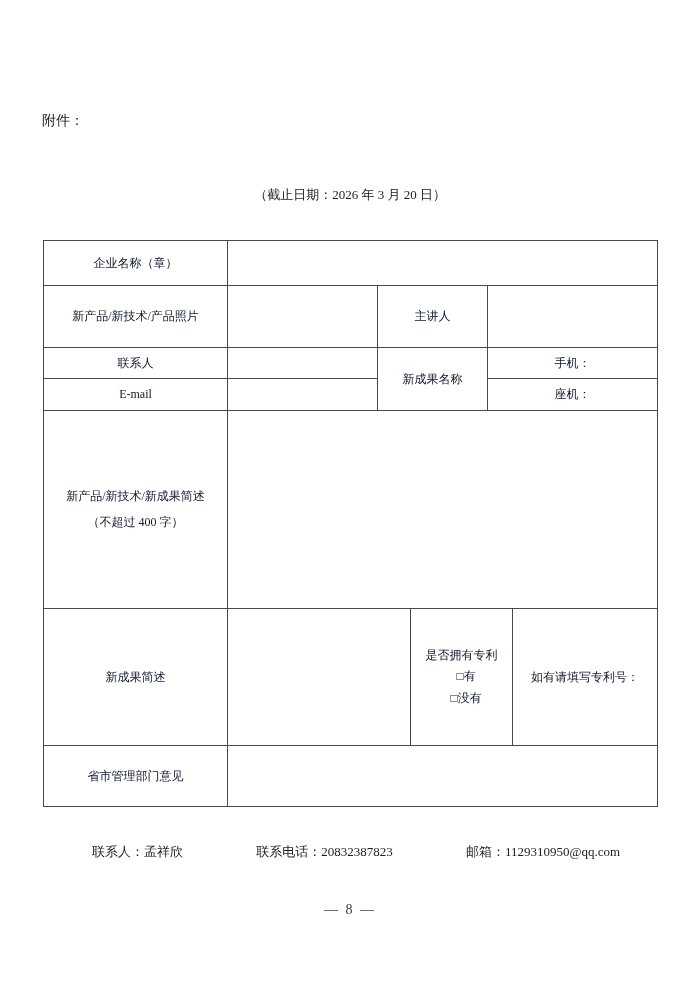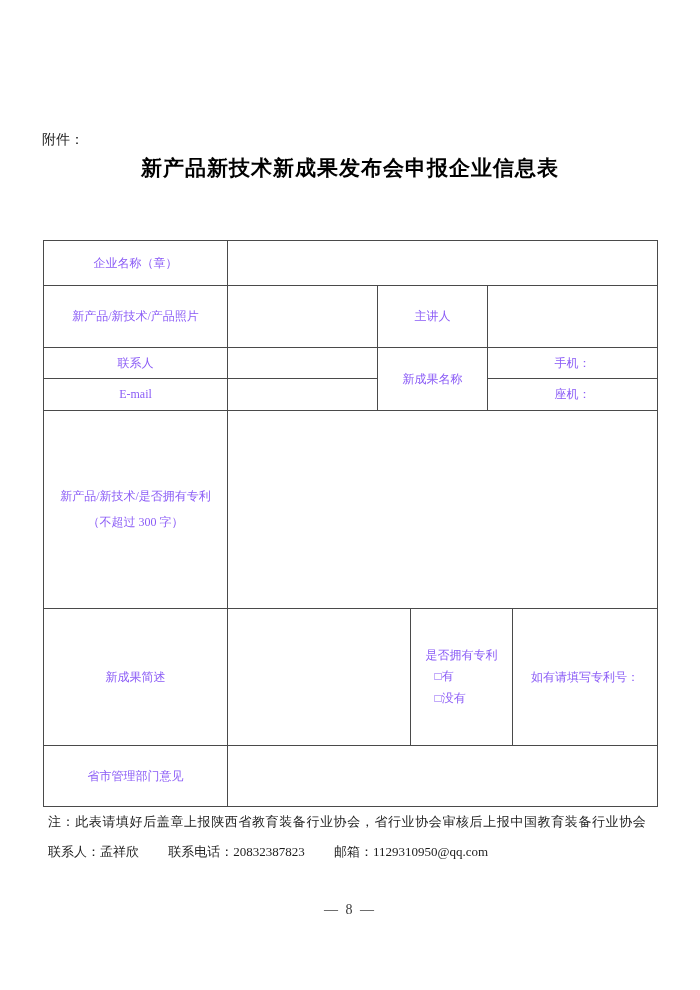--- a/index.html
+++ b/index.html
@@ -11,21 +11,20 @@
     font-family: "Liberation Serif", "DejaVu Serif", serif;
     color: #222222;
     overflow: hidden;
   }
   .attachment {
     position: absolute;
     left: 42px;
     top: 112px;
     font-size: 14px;
     color: #222;
-    margin-top: 19px;
   }
   .doc-title {
     position: absolute;
     left: 0; right: 0;
     top: 154px;
     text-align: center;
     font-size: 21px;
     font-weight: bold;
     color: #000;
     letter-spacing: 1px;
@@ -39,81 +38,81 @@
     color: #222;
   }
   table.form {
     position: absolute;
     left: 43px;
     top: 240px;
     width: 614px;
     border-collapse: collapse;
     table-layout: fixed;
     font-size: 12px;
-    color: #8b5cf6;
+    color: #0f172a;
   }
   table.form td {
     border: 1px solid #4a4a4a;
     padding: 0;
     text-align: center;
     vertical-align: middle;
     overflow: hidden;
   }
   td.lbl { text-align: center; }
   td.left-lbl { text-align: left; padding-left: 9px; }
   td.summary-lbl { line-height: 2.1; }
   td.patent-num {
     vertical-align: top;
     text-align: left;
     padding-top: 38px;
     padding-left: 6px;
   }
   .patent-block {
     display: inline-block;
-    text-align: left;
+    text-align: center;
     line-height: 1.8;
   }
   .patent-option { padding-left: 9px; }
   .note-line {
     position: absolute;
     left: 48px;
     top: 813px;
     width: 620px;
     font-size: 13px;
     letter-spacing: 0.6px;
     color: #1d1d1d;
   }
   .contact-line {
     position: absolute;
     left: 48px;
     top: 843px;
     font-size: 13px;
     color: #1d1d1d;
   }
-  .contact-line span { margin-right: 26px; }
+  .contact-line span { margin-right: 26px; margin-left: 44px; }
   .contact-line span:last-child { margin-right: 0; }
   .page-number {
     position: absolute;
     left: 0; right: 0;
     top: 902px;
     text-align: center;
     font-size: 14px;
     color: #3a3a3a;
     letter-spacing: 2px;
   }
 </style>
 </head>
 <body>
 
 <div class="page">
 
   <div class="attachment">附件：</div>
 
-  <div class="doc-title">新产品新技术新成果发布会申报企业信息表</div>
 
+  <div class="doc-subtitle">（截止日期：2026 年 3 月 20 日）</div>
 
   <table class="form">
     <colgroup>
       <col style="width:184px">
       <col style="width:150px">
       <col style="width:33px">
       <col style="width:77px">
       <col style="width:25px">
       <col style="width:145px">
     </colgroup>
@@ -139,22 +138,22 @@
     </tr>
 
     <tr style="height:32px">
       <td class="lbl">E-mail</td>
       <td></td>
       <td colspan="2" class="left-lbl">座机：</td>
     </tr>
 
     <tr style="height:198px">
       <td class="lbl summary-lbl">
-        <div>新产品/新技术/是否拥有专利</div>
-        <div>（不超过 300 字）</div>
+        <div>新产品/新技术/新成果简述</div>
+        <div>（不超过 400 字）</div>
       </td>
       <td colspan="5"></td>
     </tr>
 
     <tr style="height:137px">
       <td class="lbl">新成果简述</td>
       <td colspan="2"></td>
       <td colspan="2">
         <div class="patent-block">
           <div>是否拥有专利</div>
@@ -165,21 +164,20 @@
       <td class="patent-num">如有请填写专利号：</td>
     </tr>
 
     <tr style="height:61px">
       <td class="lbl">省市管理部门意见</td>
       <td colspan="5"></td>
     </tr>
   </tbody>
     </table>
 
-  <div class="note-line">注：此表请填好后盖章上报陕西省教育装备行业协会，省行业协会审核后上报中国教育装备行业协会</div>
 
   <div class="contact-line">
     <span>联系人：孟祥欣</span>
     <span>联系电话：20832387823</span>
     <span>邮箱：1129310950@qq.com</span>
   </div>
 
   <div class="page-number">— 8 —</div>
 
 </div>

